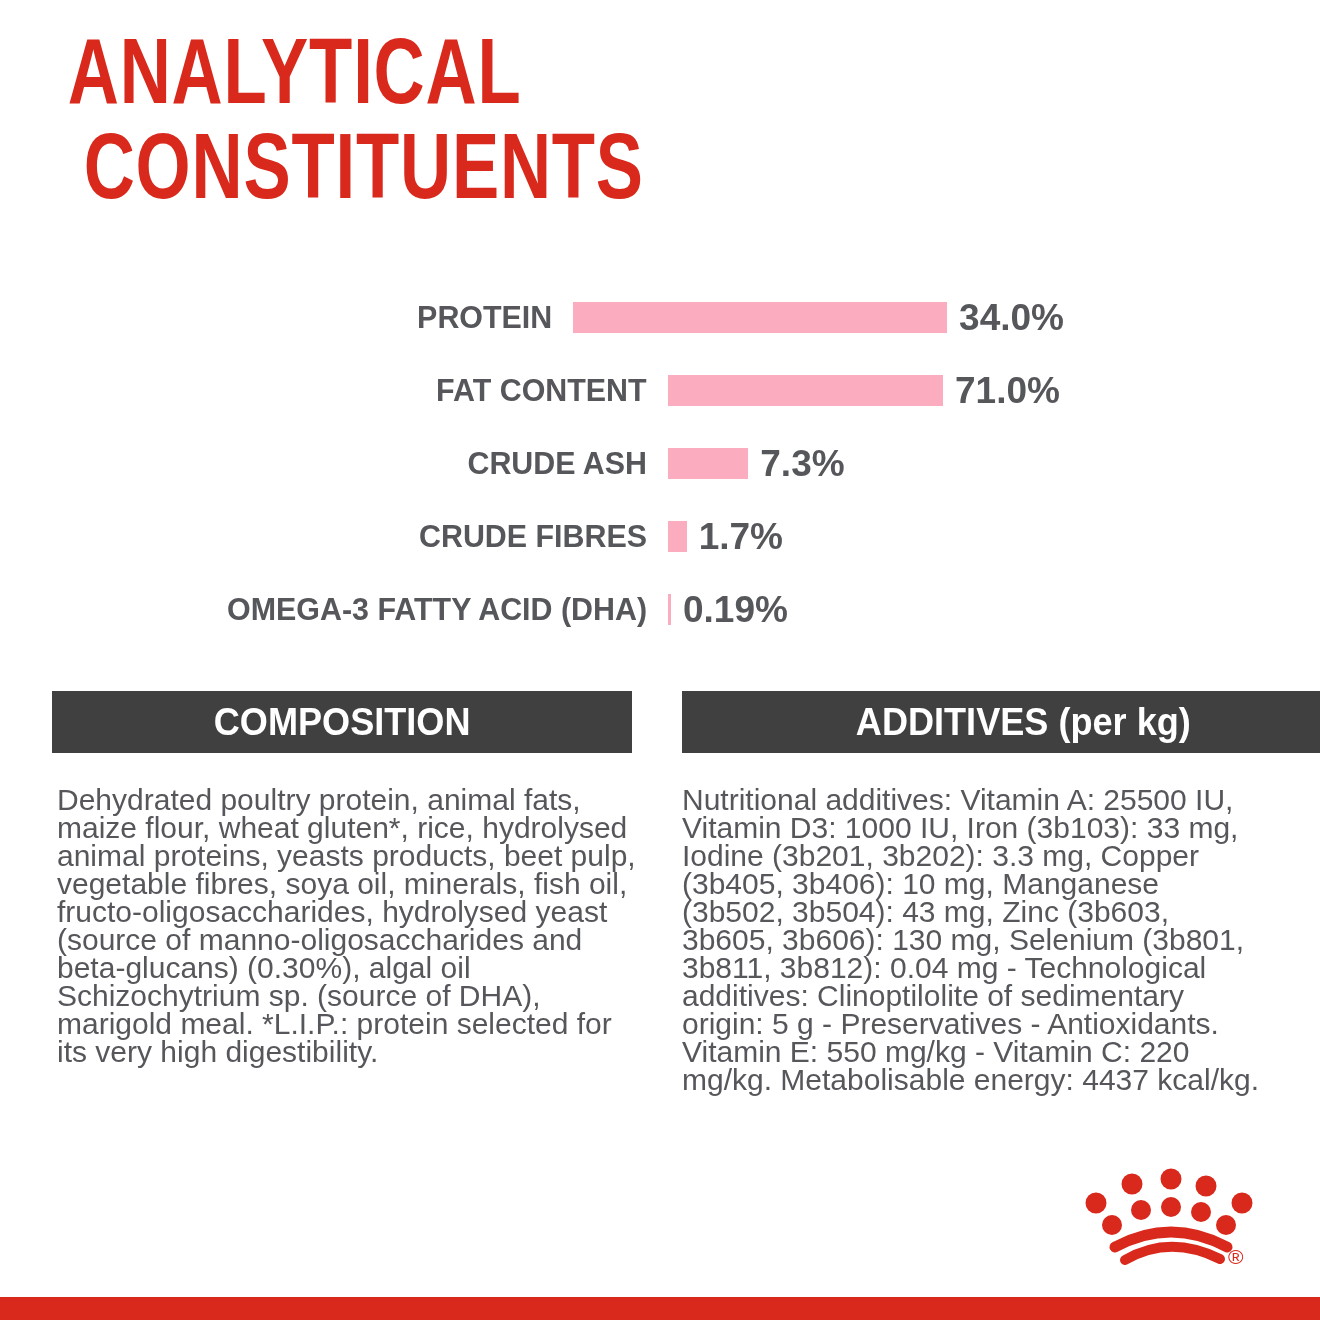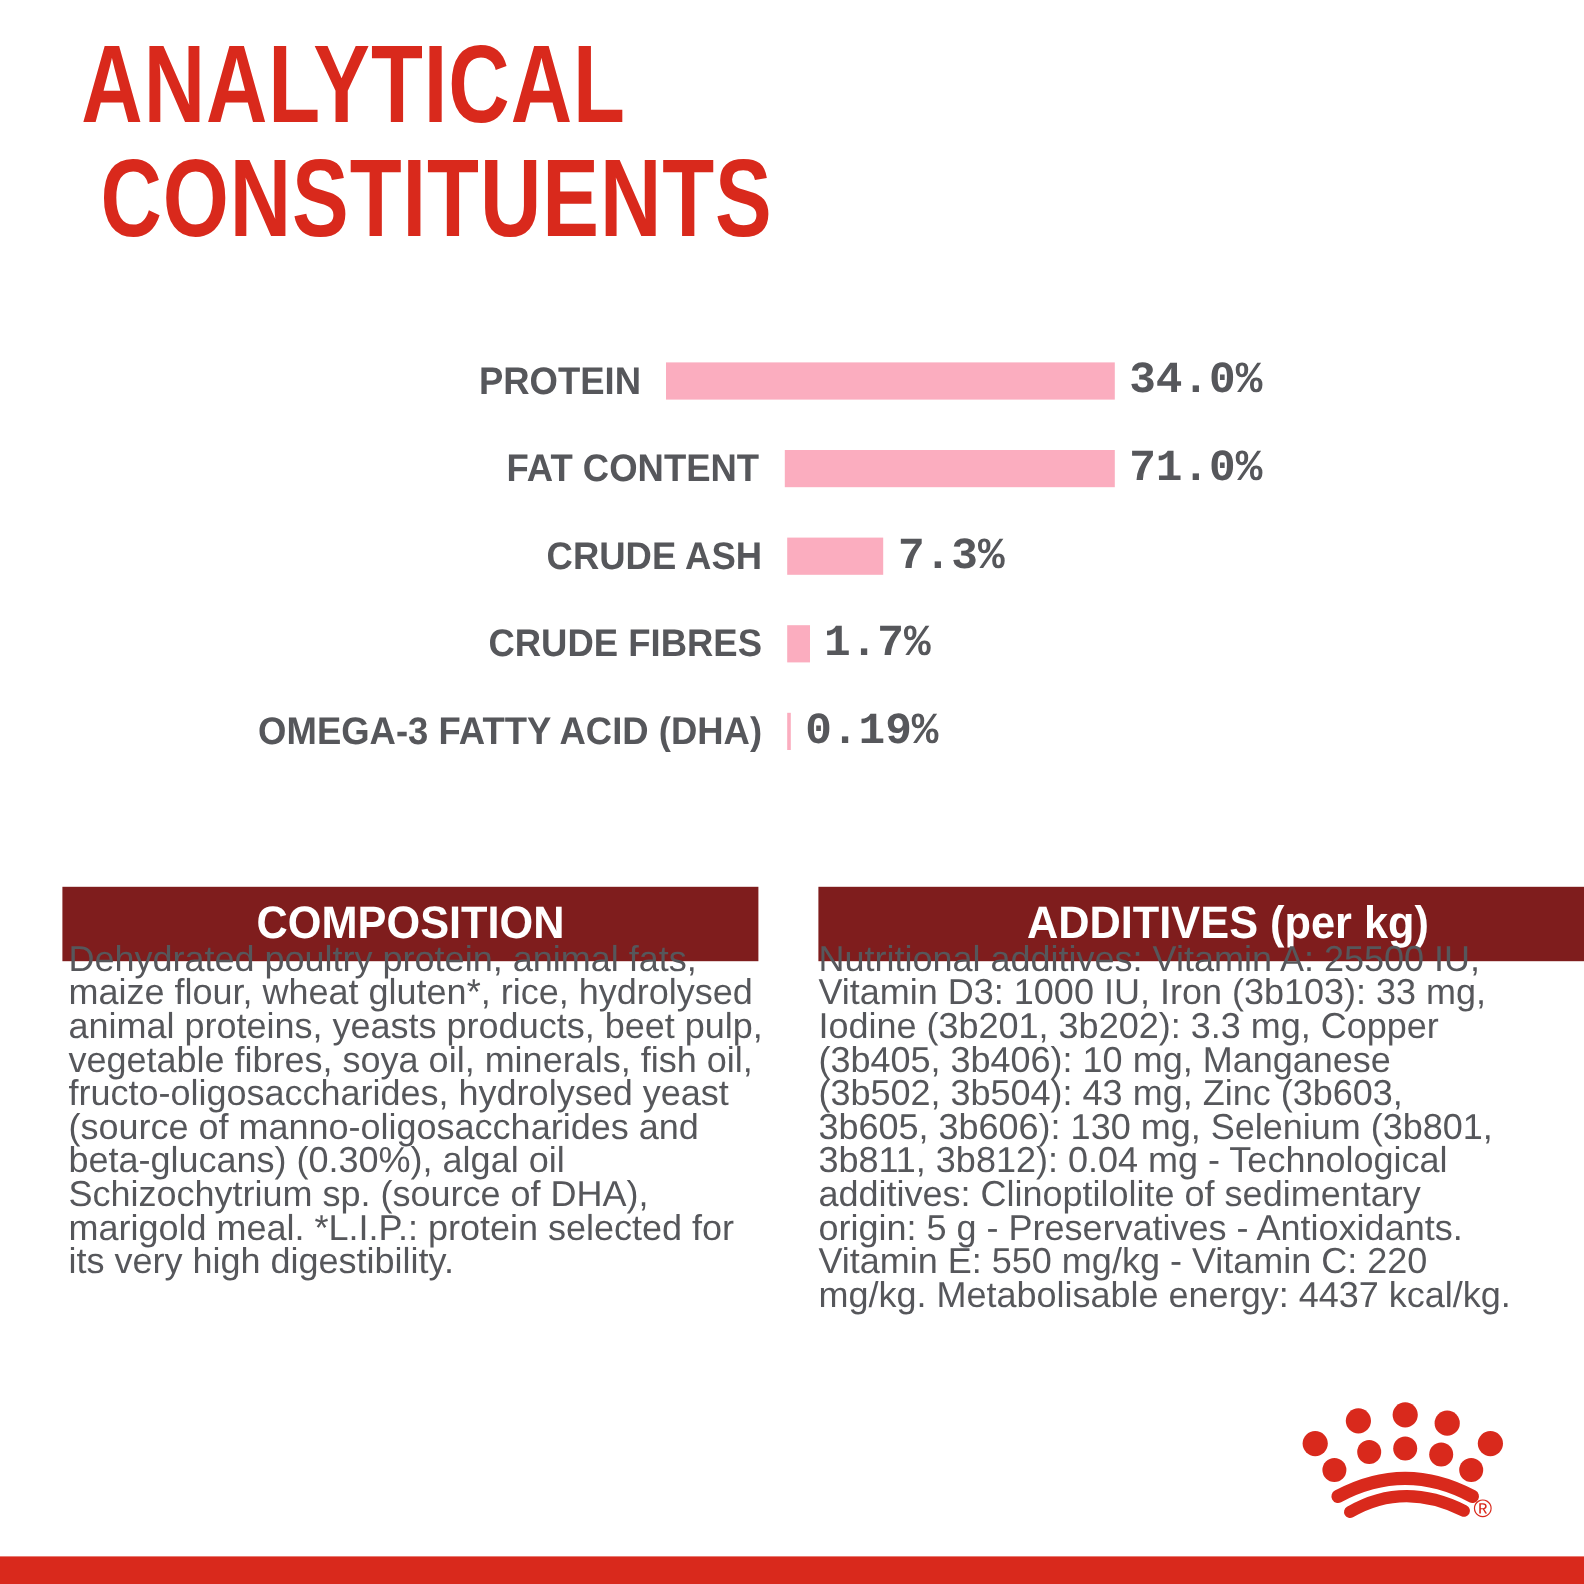--- a/index.html
+++ b/index.html
@@ -23,21 +23,21 @@
   .title .line { display: block; }
   .title .cond {
     display: inline-block;
     transform: scaleX(0.77);
     transform-origin: center;
     white-space: nowrap;
     letter-spacing: 1px;
   }
 
   
-  .chart { position: absolute; top: 281px; left: 0; width: 1052px; }
+  .chart { position: absolute; top: 281px; left: 12px; width: 1052px; }
   .chart-row { height: 73px; display: flex; align-items: center; }
   .chart-label {
     width: 635px; text-align: right;
     font-weight: bold; font-size: 32px;
     color: #56575B;
   }
   .chart-label span {
     display: inline-block;
     transform: scaleX(0.95);
     transform-origin: right center;
@@ -47,31 +47,29 @@
     height: 31px;
     background: #FBADBF;
     margin-left: 21px;
     flex: none;
   }
   .chart-value {
     margin-left: 12px;
     font-weight: bold; font-size: 37px;
     color: #56575B;
     white-space: nowrap;
-    font-family: Liberation Mono, monospace;
   }
 
   
   .band {
     position: absolute; top: 691px; height: 62px;
-    background: #7f1d1d;
+    background: #404040;
     display: flex; align-items: center; justify-content: center;
     color: #ffffff; font-weight: bold; font-size: 38px;
     white-space: nowrap;
-    margin-top: 48px;
   }
   .band span { display: inline-block; transform: scaleX(0.95); transform-origin: center; }
   .band-left  { left: 52px;  width: 580px; }
   .band-right { left: 682px; width: 683px; }
 
   
   .section-text {
     position: absolute; top: 786px;
     font-size: 30px; line-height: 28px;
     color: #56575B;

